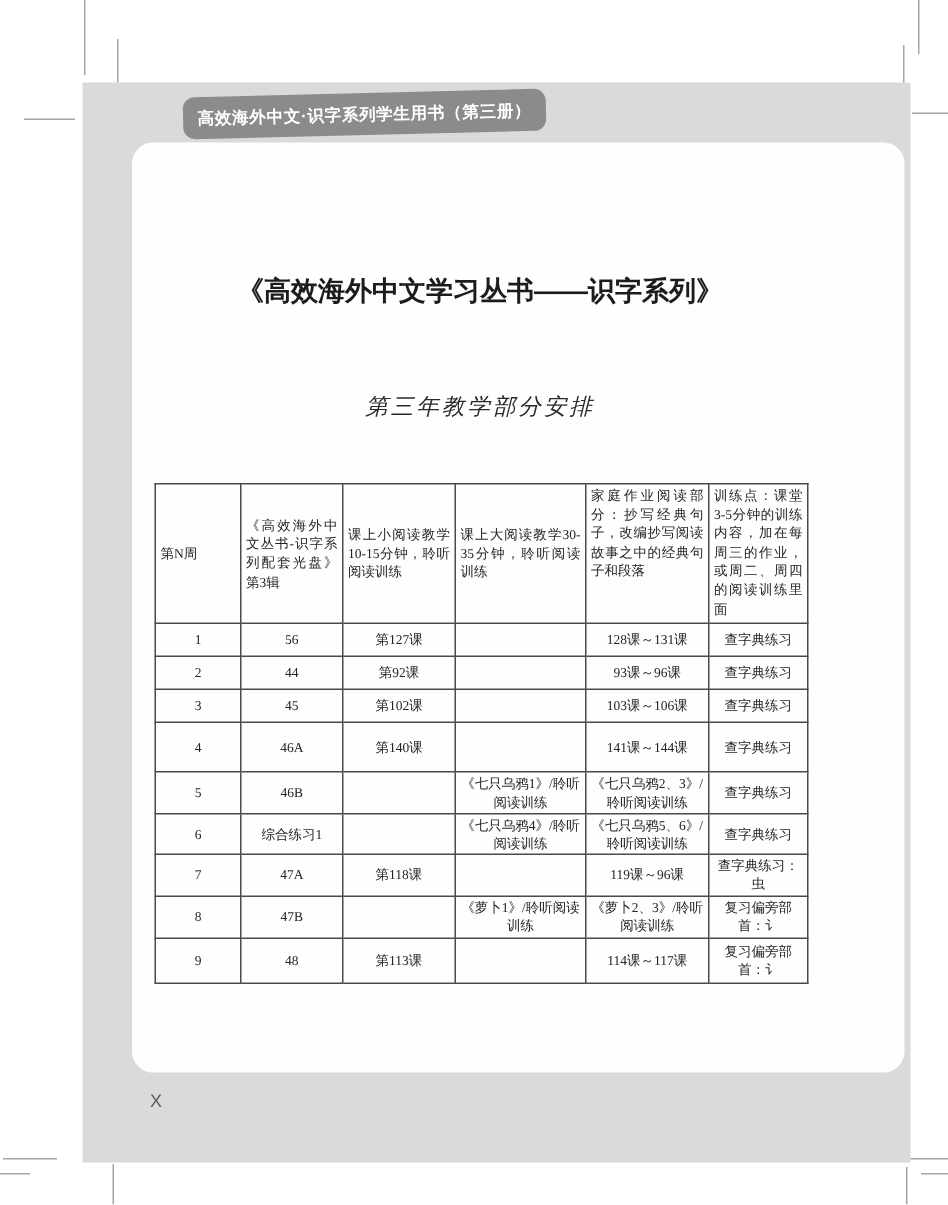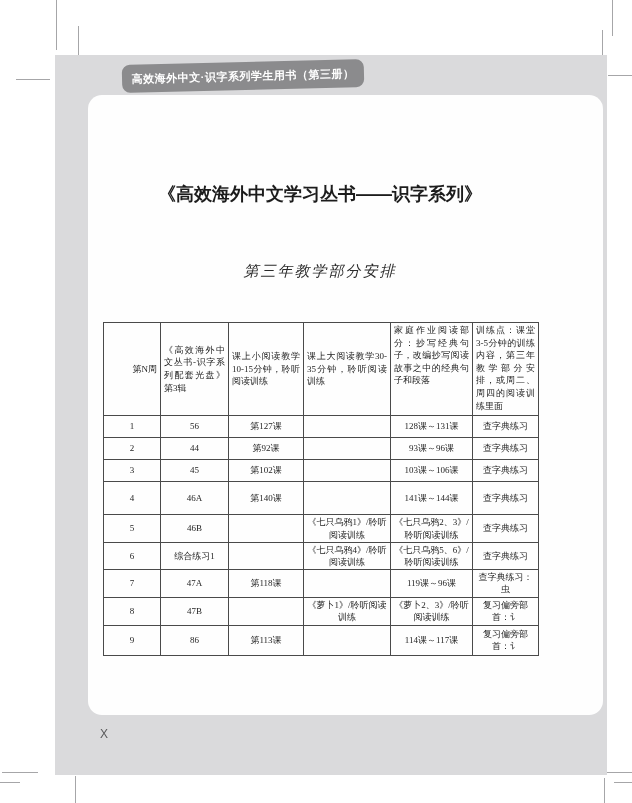--- a/index.html
+++ b/index.html
@@ -34,21 +34,21 @@
   .doc-version { position:absolute; left:15px; top:189px; width:434px;
                  text-align:right; font-size:11.5px; color:#1e1e1e; }
 
   table.sched { position:absolute; left:15px; top:227px; width:435px;
                 border-collapse:collapse; table-layout:fixed;
                 font-size:9px; line-height:1.35; color:#242424; }
   table.sched th, table.sched td { border:1px solid #4a4a4a; padding:1px 3px;
                 vertical-align:middle; overflow:hidden; }
   table.sched th { font-weight:normal; text-align:justify; text-justify:inter-character;
                 line-height:1.4; }
-  table.sched th.center { text-align:right; }
+  table.sched th.center { text-align:left; }
   table.sched th.top { vertical-align:top; }
   table.sched td { text-align:center; }
 
   .page-num { position:absolute; left:100px; top:727px; font-size:12px;
               color:#5a5a5c; font-family:"Liberation Sans","DejaVu Sans",sans-serif; }
 </style>
 </head>
 <body>
 
 <div class="canvas">
@@ -86,21 +86,21 @@
           <col style="width:82px">
           <col style="width:66px">
       </colgroup>
       <thead>
         <tr style="height:93px">
           <th class="center">第N周</th>
           <th>《高效海外中文丛书-识字系列配套光盘》第3辑</th>
           <th>课上小阅读教学10-15分钟，聆听阅读训练</th>
           <th>课上大阅读教学30-35分钟，聆听阅读训练</th>
           <th class="top">家庭作业阅读部分：抄写经典句子，改编抄写阅读故事之中的经典句子和段落</th>
-          <th class="top">训练点：课堂3-5分钟的训练内容，第三年教学部分安排，或周二、周四的阅读训练里面</th>
+          <th class="top">训练点：课堂3-5分钟的训练内容，加在每周三的作业，或周二、周四的阅读训练里面</th>
         </tr>
       </thead>
       <tbody>
         <tr style="height:22px">
           <td>1</td>
           <td>56</td>
           <td>第127课</td>
           <td></td>
           <td>128课～131课</td>
           <td>查字典练习</td>
@@ -156,21 +156,21 @@
         <tr style="height:28px">
           <td>8</td>
           <td>47B</td>
           <td></td>
           <td>《萝卜1》/聆听阅读训练</td>
           <td>《萝卜2、3》/聆听阅读训练</td>
           <td>复习偏旁部首：讠</td>
         </tr>
         <tr style="height:30px">
           <td>9</td>
-          <td>86</td>
+          <td>48</td>
           <td>第113课</td>
           <td></td>
           <td>114课～117课</td>
           <td>复习偏旁部首：讠</td>
         </tr>
       </tbody>
     </table>
   </div>
 
   <div class="page-num">X</div>

